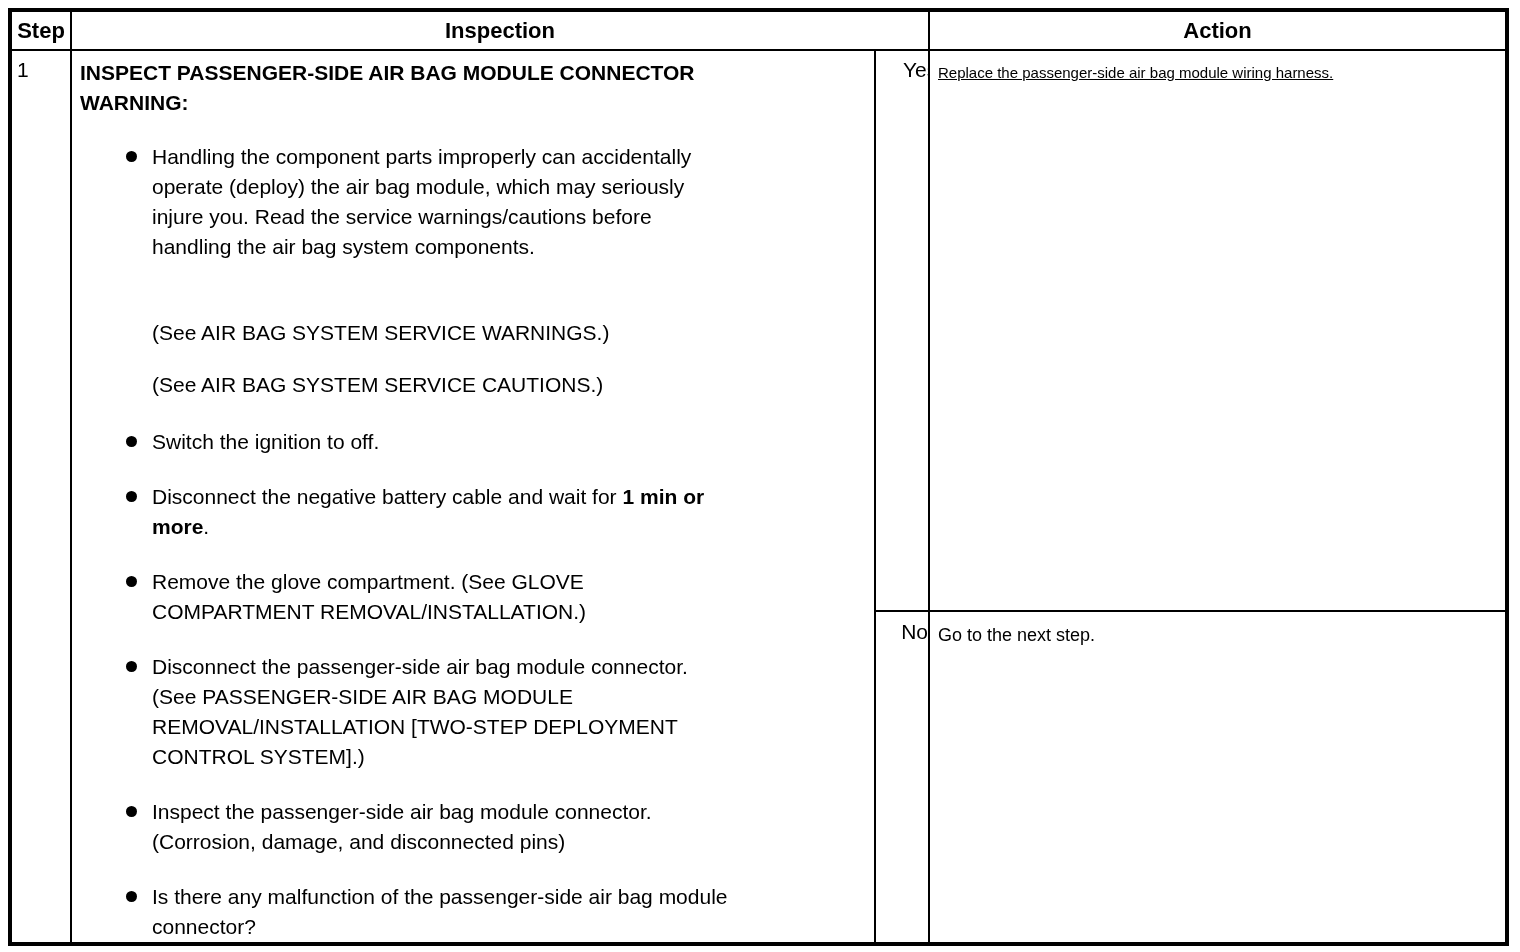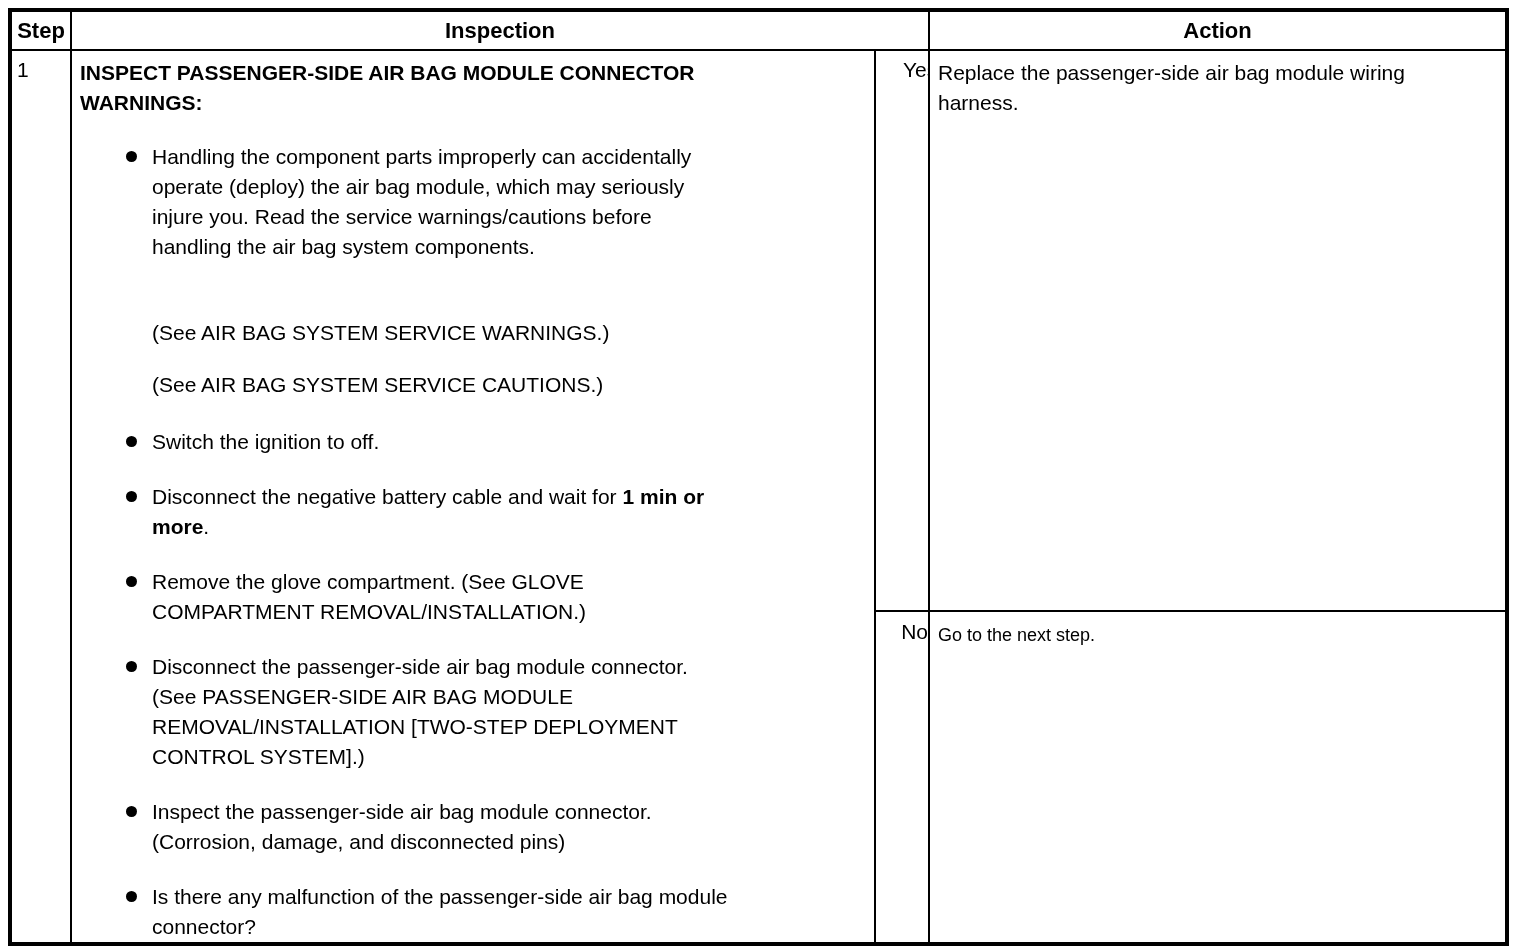--- a/index.html
+++ b/index.html
@@ -47,21 +47,21 @@
     padding: 7px 8px 0 8px;
   }
   .cell-yes {
     grid-column: 3; grid-row: 2;
     border-right: 2px solid #000000; border-bottom: 2px solid #000000;
     font-size: 21px; padding-top: 7px; text-align: center; padding-left: 27px;
   }
   .cell-action-yes {
     grid-column: 4; grid-row: 2;
     border-bottom: 2px solid #000000;
-    font-size: 21px; line-height: 30px; padding: 7px 8px 4px 8px;
+    font-size: 15px; line-height: 30px; padding: 7px 8px 4px 8px; text-decoration: underline;
   }
   .cell-no {
     grid-column: 3; grid-row: 3;
     border-right: 2px solid #000000;
     font-size: 21px; padding-top: 8px; text-align: right;
   }
   .cell-action-no {
     grid-column: 4; grid-row: 3;
     font-size: 18px; line-height: 30px; padding: 8px 8px 0 8px;
   }
@@ -101,21 +101,21 @@
     <div class="cell hdr hdr-action">
       <span>Action</span>
     </div>
 
     <div class="cell cell-step">
       <span>1</span>
     </div>
 
     <div class="cell cell-insp">
       <p class="insp-title">INSPECT PASSENGER-SIDE AIR BAG MODULE CONNECTOR</p>
-      <p class="insp-title">WARNINGS:</p>
+      <p class="insp-title">WARNING:</p>
 
       <div class="insp-item mt-24">
         <span class="bullet-dot"></span>
         <p>Handling the component parts improperly can accidentally operate (deploy) the air bag module, which may seriously injure you. Read the service warnings/cautions before handling the air bag system components.</p>
       </div>
 
       <div class="insp-item mt-56">
         <p>(See AIR BAG SYSTEM SERVICE WARNINGS.)</p>
       </div>
 

